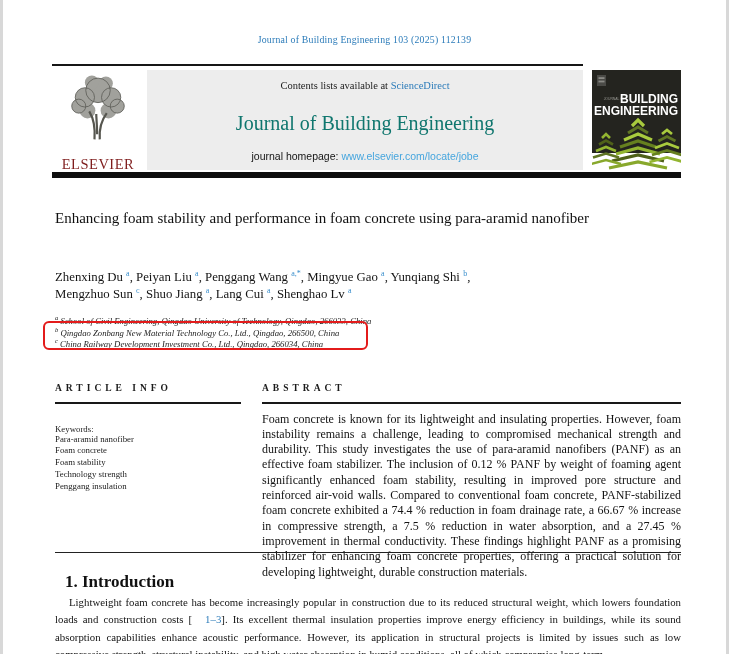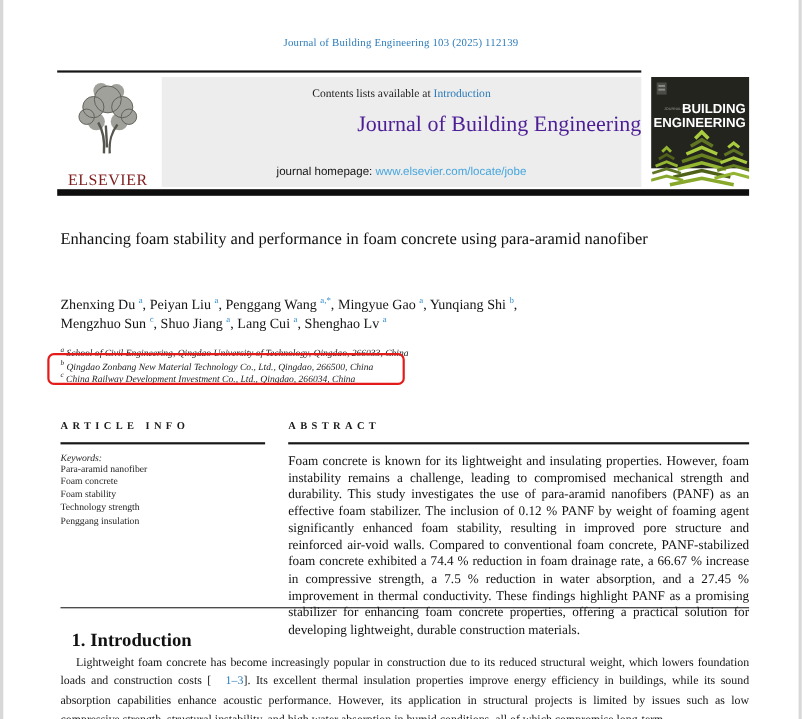--- a/index.html
+++ b/index.html
@@ -12,21 +12,21 @@
             font-size:9.8px;color:#2b7bb9;letter-spacing:.2px;}
   .toprule{position:absolute;left:52px;top:64px;width:531px;height:2px;background:#161616;}
 
   .logo{position:absolute;left:54px;top:70px;width:88px;height:100px;text-align:center;}
   .logo svg{display:block;margin:0 auto;width:70px;height:74px;}
   .wordmark{font-size:14.5px;color:#7f1d1d;letter-spacing:.5px;margin-top:12px;}
 
   .banner{position:absolute;left:147px;top:70px;width:436px;height:100px;background:#ededed;text-align:center;}
   .contents{margin-top:10px;font-size:10.5px;color:#1c1c1c;}
   .link-blue{color:#2b7bb9;text-decoration:none;}
-  .jtitle{margin-top:11px;font-size:20px;color:#4c1d95;text-align:right;}
+  .jtitle{margin-top:21px;font-size:20px;color:#0f766e;}
   .homepage{position:absolute;bottom:8px;left:0;width:100%;
             font-family:"Liberation Sans",sans-serif;font-size:10.5px;color:#141414;}
   .url{color:#47a6de;text-decoration:none;}
 
   .cover{position:absolute;left:592px;top:70px;width:89px;height:83px;background:#24241f;}
   .cover svg{display:block;width:89px;height:102px;}
   .blackbar{position:absolute;left:52px;top:172px;width:629px;height:6px;background:#0e0e0e;}
 
   .title{position:absolute;left:55px;top:206px;width:600px;font-size:15px;line-height:25px;color:#101010;}
   .authors{position:absolute;left:55px;top:269px;width:600px;font-size:12.8px;line-height:16.5px;color:#141414;}
@@ -35,21 +35,21 @@
   .affs{position:absolute;left:55px;top:316px;width:560px;font-size:8.7px;font-style:italic;
         line-height:11.7px;color:#222;}
   .aff-sup{font-size:6.5px;}
   .redbox{position:absolute;left:43px;top:321px;width:321px;height:25px;
           border:2.5px solid #e31b1b;border-radius:6px;pointer-events:none;background:transparent;}
 
   .infocol{position:absolute;left:55px;top:383px;width:186px;}
   .abscol{position:absolute;left:262px;top:383px;width:419px;}
   .colhead{font-size:9.5px;font-weight:bold;letter-spacing:.42em;color:#1a1a1a;}
   .colrule{height:1.6px;background:#181818;margin-top:9px;}
-  .kwlabel{font-style:italic;font-size:8.8px;margin-top:7px;color:#1c1c1c;}
+  .kwlabel{font-size:8.8px;margin-top:20px;color:#1c1c1c;}
   .kw{font-size:8.8px;line-height:11.8px;color:#1c1c1c;}
   .abstext{margin-top:8px;font-size:12px;line-height:15.3px;text-align:justify;color:#131313;}
   .botrule{position:absolute;left:55px;top:552px;width:626px;height:1.2px;background:#222;}
 
   .introhead{position:absolute;left:55px;top:572px;font-size:17px;font-weight:bold;color:#111;margin-left:10px;}
   .intro{position:absolute;left:55px;top:594px;width:626px;font-size:10.8px;line-height:17.3px;
          text-align:justify;color:#131313;text-indent:14px;}
   .cite{color:#2b7bb9;text-decoration:none;margin-left:13px;}
 </style>
 </head>
@@ -87,21 +87,21 @@
         <path d="M42 76 C41 62 44 54 50 46"></path>
         <path d="M39 70 C39 58 38 52 38 47"></path>
       </g>
     </svg>
     <div class="wordmark">ELSEVIER</div>
   </div>
 
   <div class="banner">
     <div class="contents">
       <span>Contents lists available at</span>
-      <span class="link-blue">Introduction</span>
+      <span class="link-blue">ScienceDirect</span>
     </div>
     <div class="jtitle">Journal of Building Engineering</div>
     <div class="homepage">
       <span>journal homepage:</span>
       <span class="url">www.elsevier.com/locate/jobe</span>
     </div>
   </div>
 
   <div class="cover">
     <svg viewBox="0 0 89 102">

